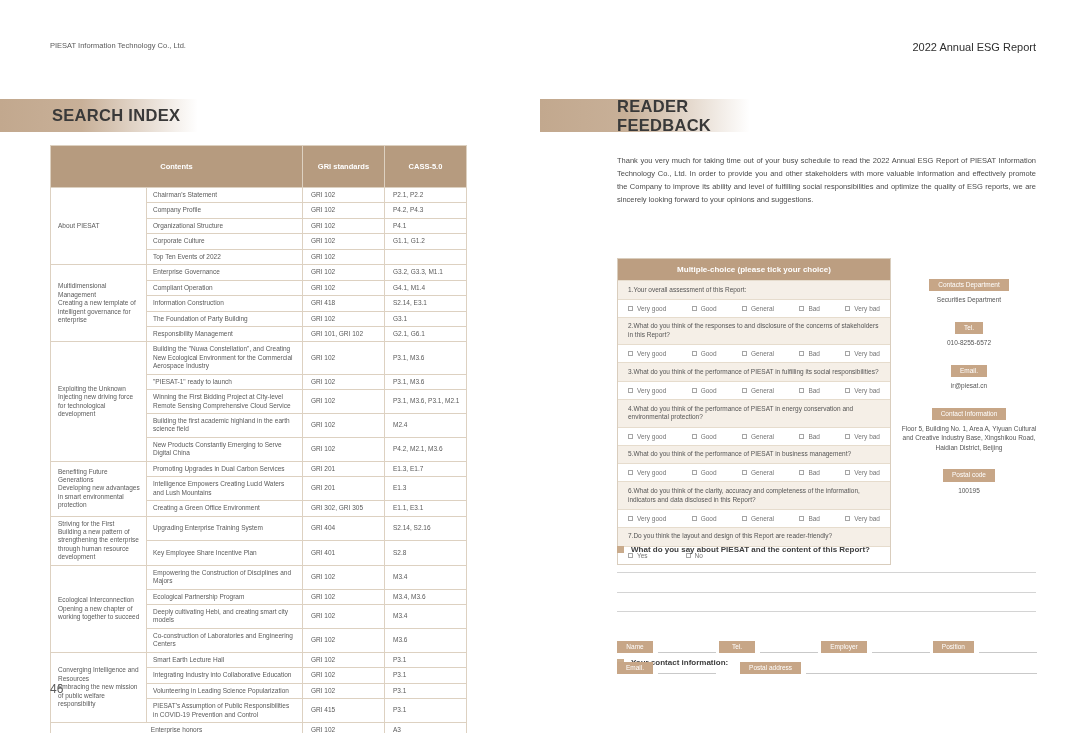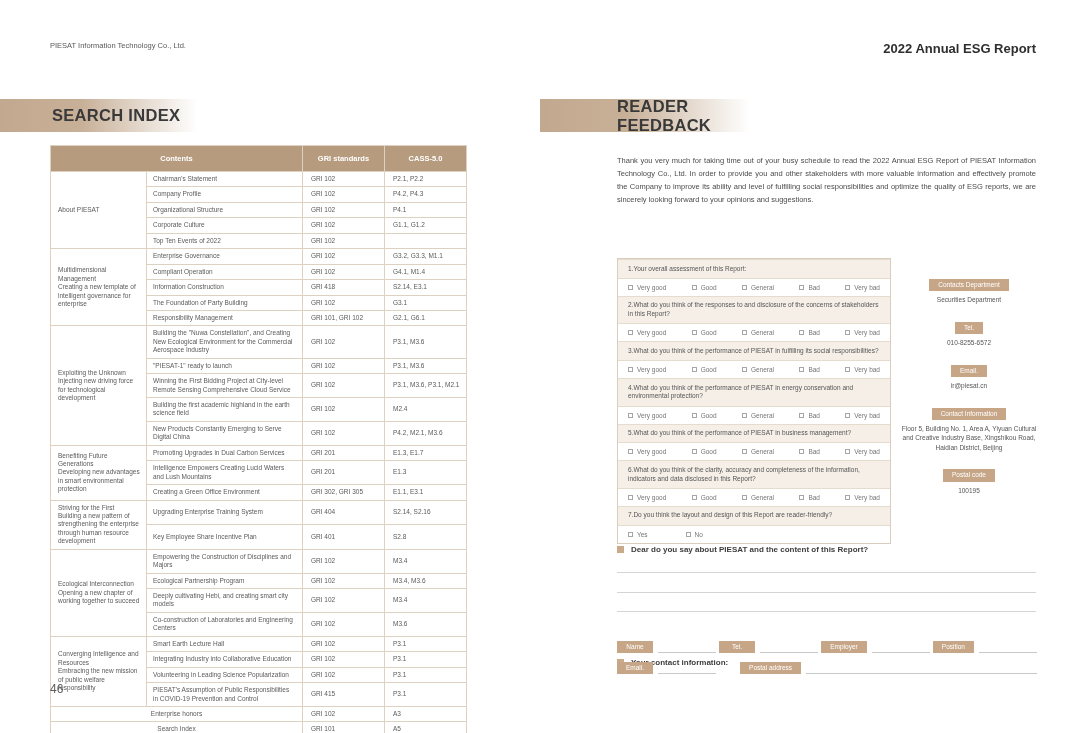--- a/index.html
+++ b/index.html
@@ -1,33 +1,33 @@
 <!DOCTYPE html>
 <html><head>
 <meta charset="utf-8">
 <style>
   * { margin:0; padding:0; box-sizing:border-box; }
   html,body { width:1080px; height:733px; background:#ffffff; font-family:"Liberation Sans", sans-serif; position:relative; overflow:hidden; color:#58595b; }
 
   
   .hdr-left  { position:absolute; left:50px;  top:41px; font-size:7.5px; color:#5a5a5a; }
-  .hdr-right { position:absolute; right:44px; top:41px; font-size:13px; font-weight:bold; color:#2e2e2e; }
+  .hdr-right { position:absolute; right:44px; top:41px; font-size:11px; font-weight:normal; color:#2e2e2e; }
 
   
   .title-block { position:absolute; top:99px; height:33px; background:linear-gradient(90deg,#c2a88e 0%,#c8b098 38%,#ffffff 92%); display:flex; align-items:center; }
   .title-block.left  { left:0;    width:215px; }
   .title-block.right { left:540px; width:228px; }
   .page-title { font-size:16.5px; font-weight:bold; color:#393939; letter-spacing:0.3px; }
   .title-block.left  .page-title { padding-left:52px; }
   .title-block.right .page-title { padding-left:77px; }
 
   
   .si-table { position:absolute; left:50px; top:145px; width:416px; border-collapse:collapse; table-layout:fixed; }
   .si-table th, .si-table td { border:1px solid #ddd1c1; }
-  .si-table th { background:#b69b7f; color:#fff; font-size:7.5px; font-weight:bold; padding:8px 2px; text-align:center; }
+  .si-table th { background:#b69b7f; color:#fff; font-size:7.5px; font-weight:bold; padding:16px 2px; text-align:center; }
   .si-table td { font-size:6.5px; color:#5a5a5a; padding:3px 6px; line-height:1.3; vertical-align:middle; background:#fff; }
   .group-cell { white-space:pre-line; padding-left:7px !important; }
   .gri-cell, .cass-cell { padding-left:8px !important; }
   .footer-content-cell { text-align:center; }
   .page-number { position:absolute; left:50px; top:682px; font-size:12px; color:#5a5a5a; }
 
   
   .intro-wrap { position:absolute; left:617px; top:145px; width:419px; }
   .salutation { font-size:7.5px; color:#4c4c4c; }
   .intro-text { margin-top:9px; font-size:7.5px; line-height:1.75; text-align:justify; color:#4c4c4c; }
@@ -269,20 +269,21 @@
 
 <div class="title-block right">
   <div class="page-title">READER FEEDBACK</div>
 </div>
 
 <div class="intro-wrap">
   <div class="intro-text">Thank you very much for taking time out of your busy schedule to read the 2022 Annual ESG Report of PIESAT Information Technology Co., Ltd. In order to provide you and other stakeholders with more valuable information and effectively promote the Company to improve its ability and level of fulfilling social responsibilities and optimize the quality of ESG reports, we are sincerely looking forward to your opinions and suggestions.</div>
 </div>
 
 <div class="survey">
+  <div class="survey-header">Multiple-choice (please tick your choice)</div>
   <div>
       <div class="q-text">1.Your overall assessment of this Report:</div>
       <div class="q-opts">
         <span class="opt">
           <span class="cb"></span>
           <span class="opt-label">Very good</span>
         </span>
         <span class="opt">
           <span class="cb"></span>
           <span class="opt-label">Good</span>
@@ -434,21 +435,21 @@
       <div class="sb-item"><span class="badge">Contacts Department</span><div class="sb-value">Securities Department</div></div>
       <div class="sb-item"><span class="badge">Tel.</span><div class="sb-value">010-8255-6572</div></div>
       <div class="sb-item"><span class="badge">Email.</span><div class="sb-value">ir@piesat.cn</div></div>
       <div class="sb-item"><span class="badge">Contact Information</span><div class="sb-value">Floor 5, Building No. 1, Area A, Yiyuan Cultural and Creative Industry Base, Xingshikou Road, Haidian District, Beijing</div></div>
       <div class="sb-item"><span class="badge">Postal code</span><div class="sb-value">100195</div></div>
     </div>
 </div>
 
 <div class="bullet-line open-q">
   <span class="bullet-sq"></span>
-  <span class="bullet-text">Dear do you say about PIESAT and the content of this Report?</span>
+  <span class="bullet-text">What do you say about PIESAT and the content of this Report?</span>
 </div>
 <div class="answer-line al1"></div>
 <div class="answer-line al2"></div>
 <div class="answer-line al3"></div>
 
 <div class="bullet-line contact-title">
   <span class="bullet-sq"></span>
   <span class="bullet-text">Your contact information:</span>
 </div>
 <div class="fields-row fr1">

